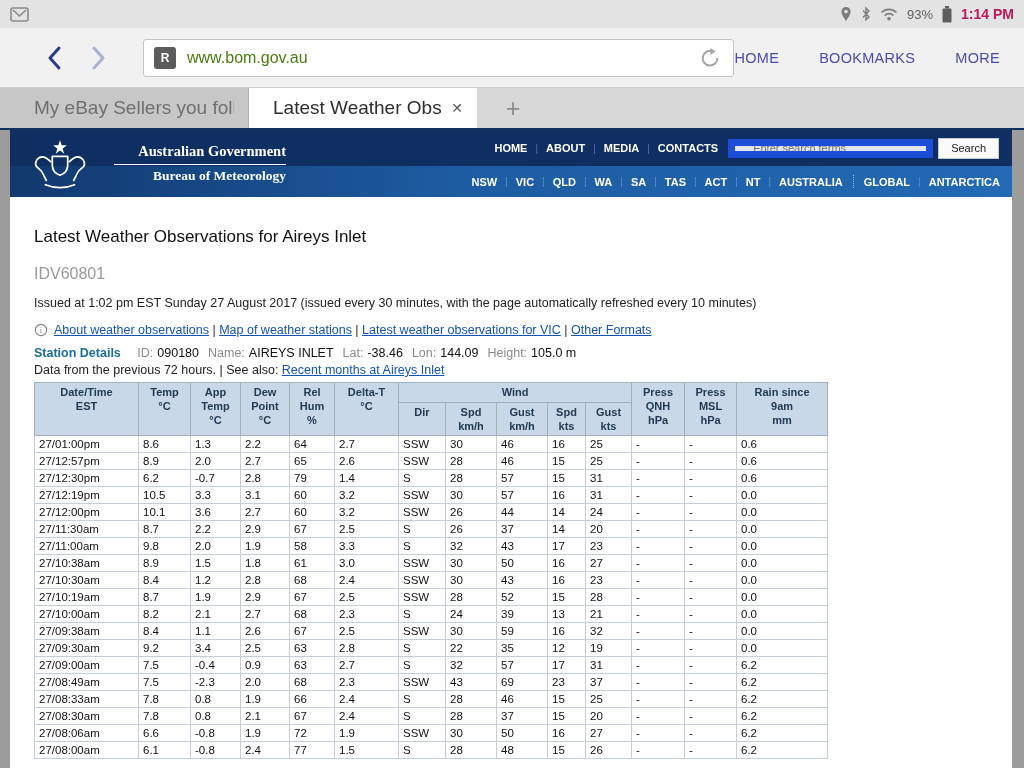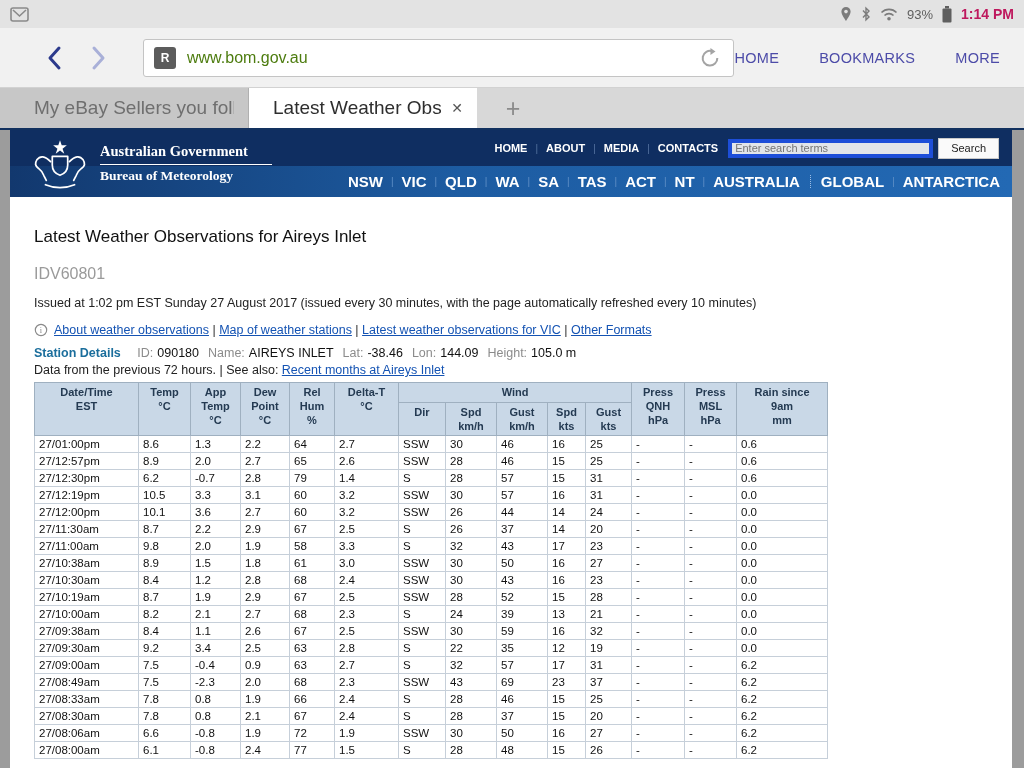--- a/index.html
+++ b/index.html
@@ -62,36 +62,36 @@
   }
   .site-header { position:relative; height:67px; }
   .header-top {
     height:36px; background:#0f2e61; display:flex; align-items:center;
     justify-content:flex-end; padding-right:13px;
   }
   .utility-nav { display:flex; align-items:center; margin-right:10px; }
   .ulink { font-size:11px; font-weight:bold; color:#fff; text-decoration:none; }
   .usep { color:#54719f; font-size:10px; margin:0 8px; }
   .search-input {
-    width:205px; height:19px; background:#e2e5e9; border:4px solid #1d4ed8;
-    font-size:11px; padding:0 3px; color:#333; font-family:"Liberation Sans", sans-serif;
+    width:205px; height:19px; background:#e2e5e9; border:7px solid #1d4ed8;
+    font-size:11px; padding:0 18px; color:#333; font-family:"Liberation Sans", sans-serif;
   }
   .search-btn {
     height:21px; margin-left:5px; background:#fafafa; border:1px solid #c9c9c9;
     font-size:11px; padding:0 12px; color:#222; font-family:"Liberation Sans", sans-serif;
   }
   .header-bottom {
     height:31px; background:linear-gradient(90deg,#12386e 0%, #1d5ca2 45%, #2369b4 100%);
     display:flex; align-items:center; justify-content:flex-end; padding-right:12px;
   }
   .state-nav { display:flex; align-items:center; }
-  .slink { font-size:15px; font-weight:bold; color:#fff; text-decoration:none; }
+  .slink { font-size:11px; font-weight:bold; color:#fff; text-decoration:none; }
   .ssep { color:#5f8fc7; margin:0 8px; font-size:10px; }
   .dotdiv { width:0; height:13px; border-left:1px dotted #9dbde4; margin:0 10px; }
-  .logo { position:absolute; left:20px; top:8px; display:flex; gap:10px; color:#fff; z-index:2; }
+  .logo { position:absolute; left:20px; top:8px; display:flex; gap:24px; color:#fff; z-index:2;text-align:right; }
   .logo-text { padding-top:5px; font-family:"Liberation Serif", serif; }
   .logo-line1 { font-size:14.5px; font-weight:bold; }
   .logo-divider { border-top:1px solid #fff; margin:4px 0 3px; width:172px; }
   .logo-line2 { font-size:13.5px; font-weight:bold; }
   
   .content { padding-left:24px; }
   .page-title { font-size:17px; font-weight:normal; color:#111; margin-top:30px; }
   .product-id { margin-top:18px; font-size:16px; color:#9a9a9a; }
   .issued { margin-top:13px; font-size:12.5px; color:#222; }
   .links-row { margin-top:13px; font-size:12.5px; display:flex; align-items:center; }

